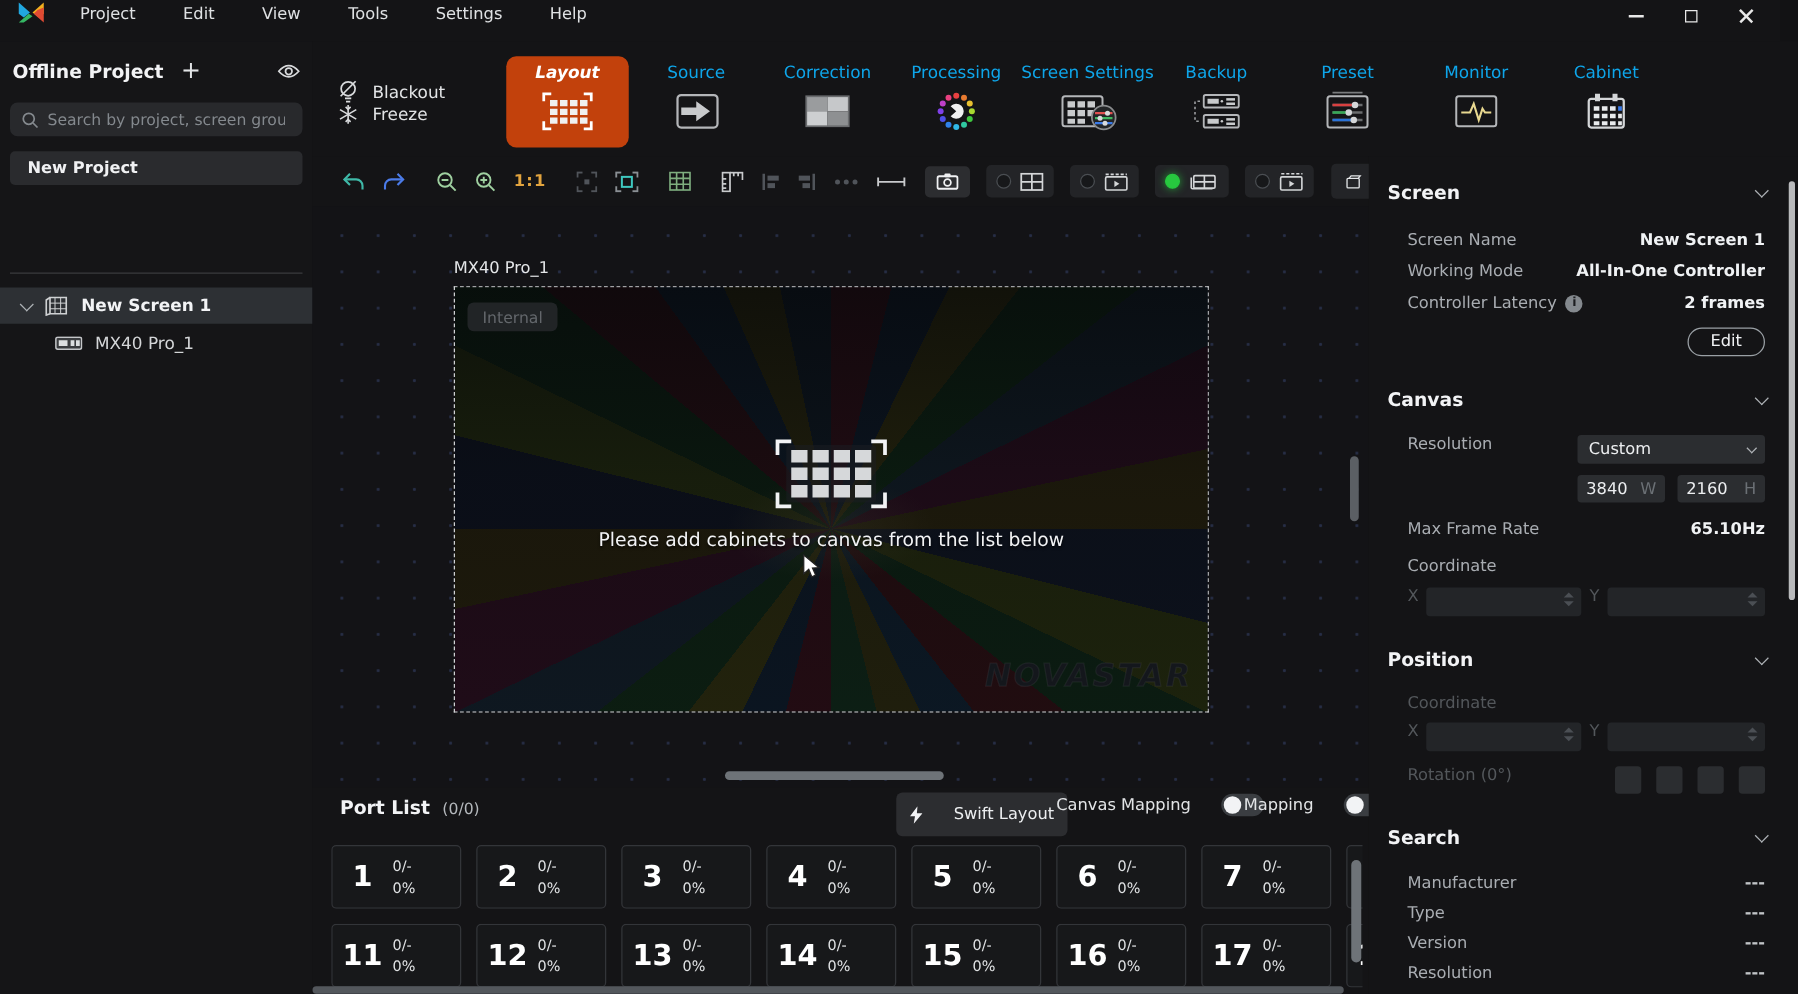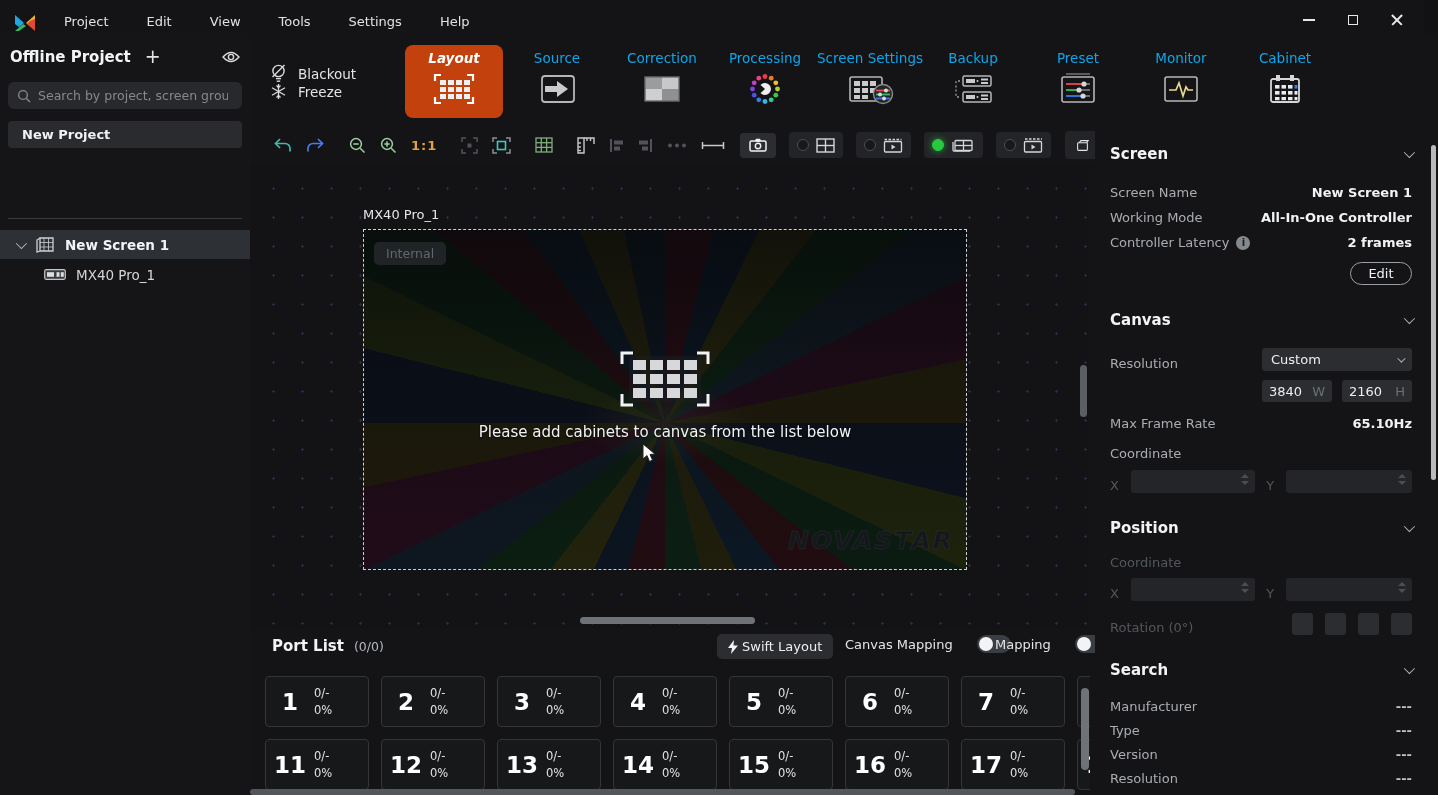--- a/index.html
+++ b/index.html
@@ -2,21 +2,21 @@
 <html><head>
 <meta charset="utf-8">
 <style>
   * { margin:0; padding:0; box-sizing:border-box; }
   html,body { width:1438px; height:795px; overflow:hidden; background:#121214;
     font-family:"DejaVu Sans","Liberation Sans",sans-serif; color:#e6e8ea; }
   svg { display:block; }
 
   
   #titlebar { position:absolute; left:0; top:0; width:1424px; height:33px; background:#141416;
-    display:flex; align-items:flex-end; }
+    display:flex; align-items:flex-start; }
   #logo { margin-left:14px; }
   .menu-item { font-size:13px; color:#dfe1e3; padding:4px 10px; margin-left:18px; cursor:default; }
   #win-controls { margin-left:auto; display:flex; align-items:center; gap:14px; padding-right:12px; }
   .win-btn { width:30px; height:26px; display:flex; align-items:center; justify-content:center; }
   .win-min-glyph { width:12px; height:2px; background:#e8e8e8; }
   .win-max-glyph { width:10px; height:10px; border:1.5px solid #e8e8e8; }
   .win-close-glyph { position:relative; width:12px; height:12px; }
   .win-close-glyph::before,.win-close-glyph::after { content:""; position:absolute; left:-1px; top:5px;
     width:14px; height:1.6px; background:#e8e8e8; }
   .win-close-glyph::before { transform:rotate(45deg); } .win-close-glyph::after { transform:rotate(-45deg); }
@@ -102,42 +102,42 @@
     letter-spacing:2px; color:#14171c; -webkit-text-stroke:1px rgba(110,116,122,.14); }
   #canvas-hscroll { position:absolute; left:330px; top:452px; width:175px; height:7px; background:#6e7378; border-radius:4px; }
   #canvas-vscroll { position:absolute; left:830px; top:200px; width:7px; height:52px; background:#5b5f64; border-radius:4px; }
   #mouse-cursor { position:absolute; left:392px; top:278px; }
 
   
   #portlist { position:absolute; left:250px; top:630px; width:845px; height:165px; background:#141416; }
   #portlist-header { position:absolute; left:22px; top:7px; display:flex; align-items:baseline; gap:10px; }
   #portlist-title { font-size:15px; font-weight:700; color:#f2f3f5; }
   #portlist-count { font-size:12.5px; color:#b4b8bc; }
-  #swift-layout-btn { position:absolute; left:467px; top:4px; height:25px; background:#2c2d30; border-radius:5px;
-    display:flex; align-items:center; gap:4px; padding:0 11px; font-size:13px; color:#eceef0; }
+  #swift-layout-btn { position:absolute; left:467px; top:4px; height:35px; background:#2c2d30; border-radius:5px;
+    display:flex; align-items:center; gap:25px; padding:0 11px; font-size:13px; color:#eceef0; }
   .map-toggle-group { position:absolute; top:5px; display:flex; align-items:center; gap:24px;
     font-size:13px; color:#e2e4e6; }
   #canvas-mapping-group { left:595px; } #mapping-group { left:745px; }
   .switch { width:34px; height:18px; border-radius:9px; background:#3a3d41; position:relative; }
   .switch .knob { position:absolute; left:2px; top:2px; width:14px; height:14px; border-radius:50%; background:#f2f3f5; }
   .port-row { position:absolute; left:15px; width:825px; display:flex; gap:12px; overflow:hidden; }
   #port-row-1 { top:46px; } #port-row-2 { top:109px; }
   .port-card { flex:0 0 104px; height:51px; background:#17181a; border:1px solid #333539; border-radius:4px;
     display:flex; align-items:center; }
   .port-num { flex:0 0 48px; text-align:center; font-size:23px; font-weight:700; color:#fff; }
   .port-stats { display:flex; flex-direction:column; gap:3px; font-size:11.5px; color:#e0e2e4; }
   #portlist-vscroll { position:absolute; left:831px; top:58px; width:8px; height:82px; background:#6e7378; border-radius:4px; }
   #portlist-hscroll { position:absolute; left:0px; top:159px; width:825px; height:6px; background:#53575c; border-radius:3px; }
 
   
   #rightpanel { position:absolute; left:1095px; top:125px; width:343px; height:670px; background:#141416;
     padding:0 26px 0 15px; }
   .section-header { display:flex; align-items:center; justify-content:space-between; }
   .section-title { font-size:15px; font-weight:700; color:#f2f3f5; }
-  .kv-row { display:flex; align-items:flex-end; justify-content:space-between; font-size:13px; }
+  .kv-row { display:flex; align-items:flex-start; justify-content:space-between; font-size:13px;margin-left:16px; }
   .kv-label { color:#a9adb2; display:flex; align-items:center; gap:7px; }
   .kv-value { color:#f0f2f4; font-weight:600; }
   .kv-dim { color:#c0c3c6; }
   .info-icon { width:14px; height:14px; border-radius:50%; background:#84898e; color:#1c1d20; font-size:10px;
     font-weight:700; display:inline-flex; align-items:center; justify-content:center; font-style:normal; }
   #edit-btn { display:block; margin-left:auto; width:62px; height:23px; border:1px solid #9aa0a5; border-radius:12px;
     background:transparent; color:#f0f2f4; font-size:13px; font-family:inherit; }
   .select-box { width:150px; height:23px; background:#2b2d30; border-radius:3px; display:flex; align-items:center;
     justify-content:space-between; padding:0 9px; font-size:13px; color:#eceef0; }
   .select-box .chev { width:6px; height:6px; }

